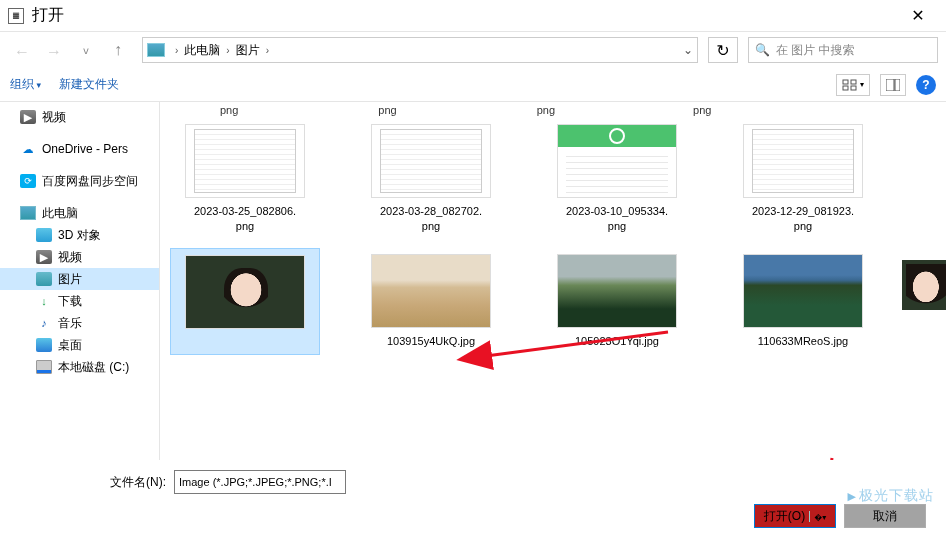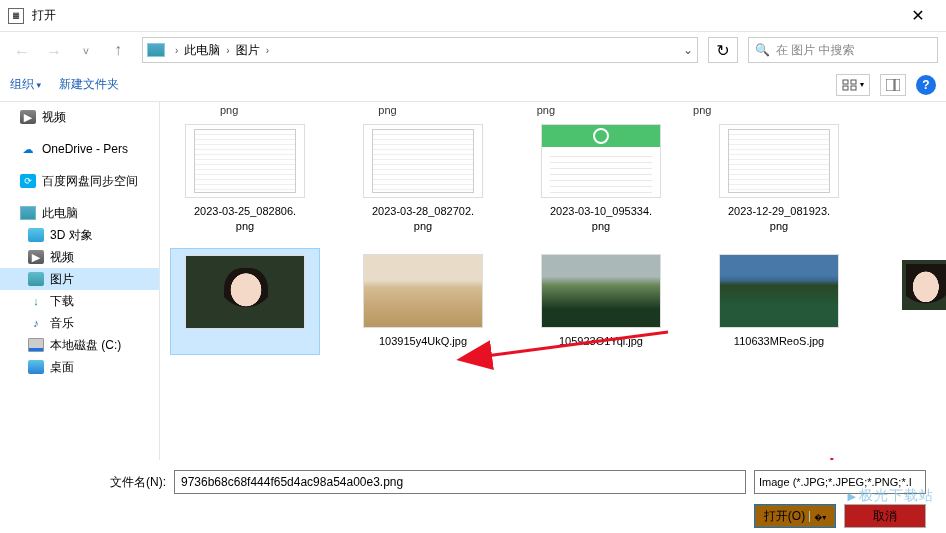--- a/index.html
+++ b/index.html
@@ -1,20 +1,20 @@
 <!DOCTYPE html>
 <html><head>
 <meta charset="utf-8">
 <style>
 * { box-sizing: border-box; margin: 0; padding: 0; font-family: "Microsoft YaHei", "Segoe UI", sans-serif; }
 body { width: 946px; height: 533px; background: #fff; position: relative; overflow: hidden; }
 
 .titlebar { height: 32px; display: flex; align-items: center; padding: 0 8px; border-bottom: 1px solid #e5e5e5; }
 .titlebar .app-icon { width: 16px; height: 16px; border: 1px solid #666; margin-right: 8px; display: flex; align-items: center; justify-content: center; font-size: 8px; }
-.titlebar .title { font-size: 12px; flex: 1; }
+.titlebar .title { font-size: 16px; flex: 1; }
 .titlebar .close { width: 40px; height: 32px; display:flex; align-items:center; justify-content:center; cursor:pointer; font-size:16px; }
 
 .navbar { height: 36px; display: flex; align-items: center; padding: 4px 8px; gap: 4px; }
 .nav-btn { width: 28px; height: 24px; display:flex; align-items:center; justify-content:center; color:#888; }
 .nav-btn.disabled { opacity: 0.4; }
 .breadcrumb { flex: 1; height: 26px; border: 1px solid #ccc; display:flex; align-items:center; padding: 0 4px; margin: 0 6px; font-size:12px; }
 .breadcrumb .pc-icon { width:18px; height:14px; background:linear-gradient(#5ac,#39a); border:1px solid #8cd; margin-right:4px; }
 .breadcrumb .chev { margin: 0 6px; color:#555; font-size:10px; }
 .breadcrumb .dd { margin-left:auto; color:#555; }
 .refresh-btn { width:30px; height:26px; border:1px solid #ccc; display:flex; align-items:center; justify-content:center; }
@@ -24,39 +24,39 @@
 .toolbar .org { color:#1a5fb4; margin-right:18px; cursor:pointer; }
 .toolbar .org::after { content:" ▾"; font-size:9px; }
 .toolbar .newf { color:#1a5fb4; cursor:pointer; }
 .toolbar .right { margin-left:auto; display:flex; align-items:center; gap:10px; }
 .view-btn { width:34px; height:22px; border:1px solid #ccc; display:flex; align-items:center; justify-content:center; }
 .help-btn { width:20px; height:20px; border-radius:50%; background:#1a73e8; color:#fff; display:flex; align-items:center; justify-content:center; font-size:12px; font-weight:bold; }
 
 .content { display:flex; height: 358px; }
 .sidebar { width: 160px; border-right: 1px solid #e5e5e5; overflow:hidden; font-size:12px; padding:4px 0; }
 .sb-item { height:22px; display:flex; align-items:center; padding-left:20px; gap:6px; cursor:pointer; }
-.sb-item.indent { padding-left:28px; }
+.sb-item.indent { padding-left:36px; }
 .sb-item.selected { background:#cce8ff; }
 .sb-icon { width:16px; height:14px; display:inline-flex; align-items:center; justify-content:center; font-size:11px; }
 .ico-video { background:linear-gradient(#888,#555); color:#fff; border-radius:2px; }
 .ico-onedrive { color:#0078d4; }
 .ico-baidu { background:#00aef0; color:#fff; border-radius:2px; font-size:9px; }
 .ico-pc { background:linear-gradient(#5ac,#39a); border:1px solid #7bc; }
 .ico-3d { background:linear-gradient(#5bc5e8,#2a9fd6); border-radius:2px; }
 .ico-pic { background:linear-gradient(#6bc,#39a); border-radius:2px; }
 .ico-doc { background:#fff; border:1px solid #aaa; }
 .ico-dl { color:#1a9e4b; font-weight:bold; }
 .ico-music { color:#1a5fb4; }
 .ico-desk { background:linear-gradient(#5ac5e8,#2a7fd6); border-radius:2px; }
 .ico-disk { background:#ccc; border:1px solid #999; border-radius:1px; }
 .ico-disk.c::before { content:""; position:relative; width:16px; height:3px; background:#1a73e8; display:block; margin-top:9px; }
 
 .files { flex:1; padding: 2px 10px; overflow:auto; position:relative; }
 .row-headers { display:flex; gap:68px; padding:0 50px; font-size:11px; color:#333; margin-bottom:2px; }
-.file-grid { display:flex; flex-wrap:wrap; gap: 8px 28px; }
+.file-grid { display:flex; flex-wrap:wrap; gap: 8px 36px; }
 .file-item { width: 150px; display:flex; flex-direction:column; align-items:center; padding:6px; cursor:pointer; }
 .file-item.selected { background:#cce8ff; border:1px solid #99d1ff; }
 .thumb { width: 120px; height: 74px; background:#f4f4f4; border:1px solid #ddd; display:flex; align-items:center; justify-content:center; overflow:hidden; position:relative; }
 .thumb.doc { background:#fff; }
 .thumb.doc::before { content:""; width:100px; height:62px; background:repeating-linear-gradient(#fff 0 4px,#eee 4px 5px); border:1px solid #ccc; }
 .thumb.app { background:#fff; }
 .thumb.app .topbar { position:absolute; top:0; left:0; right:0; height:22px; background:#4cc26e; display:flex; align-items:center; justify-content:center; }
 .thumb.app .topbar::after { content:""; width:12px; height:12px; border:2px solid #fff; border-radius:50%; }
 .thumb.app .lines { position:absolute; top:26px; left:8px; right:8px; bottom:4px; background:repeating-linear-gradient(#fff 0 5px,#e8e8e8 5px 6px); }
 .thumb.photo-girl { background:#2a3828; }
@@ -72,22 +72,22 @@
 
 .preview-strip { position:absolute; right:0; top:260px; width:44px; height:50px; background:#2a3828; overflow:hidden; }
 .preview-strip::before { content:""; position:absolute; width:44px; height:52px; background:radial-gradient(ellipse 22px 26px at 45% 44%, #f4d9c8 58%, transparent 60%), radial-gradient(circle at 45% 18%, #1a1410 60%, transparent 62%); top:4px; left:4px; }
 
 .footer { position:absolute; bottom:0; left:0; right:0; height:75px; padding: 12px 20px 8px 110px; font-size:12px; }
 .fn-row { display:flex; align-items:center; gap:8px; }
 .fn-label { }
 .fn-input { flex:1; height:24px; border:1px solid #7a7a7a; padding:0 6px; font-size:12px; }
 .ft-select { width:172px; height:24px; border:1px solid #7a7a7a; padding:0 4px; font-size:11px; display:flex; align-items:center; justify-content:space-between; white-space:nowrap; overflow:hidden; }
 .btn-row { display:flex; justify-content:flex-end; gap:8px; margin-top:10px; }
-.dlg-btn { width:82px; height:24px; border:1px solid #adadad; background:#b91c1c; font-size:12px; display:flex; align-items:center; justify-content:center; cursor:pointer; }
-.dlg-btn.primary { border:1px solid #0078d4; background:#a16207; position:relative; }
+.dlg-btn { width:82px; height:24px; border:1px solid #adadad; background:#a3a3a3; font-size:12px; display:flex; align-items:center; justify-content:center; cursor:pointer; }
+.dlg-btn.primary { border:1px solid #0078d4; background:#b91c1c; position:relative; }
 
 .watermark { position:absolute; right:12px; bottom:28px; font-size:14px; color:#8cc6e8; opacity:0.8; letter-spacing:1px; font-weight:500; pointer-events:none; }
 .watermark::before { content:"▶"; color:#6ab4e0; margin-right:2px; font-size:11px; }
 
 svg.arrow { overflow:visible; }
 </style>
 </head>
 <body>
 
 <div class="titlebar">
@@ -175,26 +175,26 @@
       </div>
     <div class="sb-item indent">
         <span class="sb-icon ico-dl">↓</span>
         <span>下载</span>
       </div>
     <div class="sb-item indent">
         <span class="sb-icon ico-music">♪</span>
         <span>音乐</span>
       </div>
     <div class="sb-item indent">
+        <span class="sb-icon ico-desk"></span>
+        <span>桌面</span>
+      </div>
+    <div class="sb-item indent">
         <span class="sb-icon ico-disk c"></span>
         <span>本地磁盘 (C:)</span>
-      </div>
-    <div class="sb-item indent">
-        <span class="sb-icon ico-desk"></span>
-        <span>桌面</span>
       </div>
   </div>
 
   <div class="files">
     <div class="row-headers">
       <span>png</span>
       <span style="margin-left:72px;">png</span>
       <span style="margin-left:72px;">png</span>
       <span style="margin-left:70px;">png</span>
     </div>
@@ -254,21 +254,20 @@
       <line x1="16" y1="4" x2="4" y2="100" stroke="#e81123" stroke-width="3" marker-end="url(#ah2)"></line>
     </svg>
   </div>
 </div>
 
 <div class="preview-strip"></div>
 
 <div class="footer">
   <div class="fn-row">
     <span class="fn-label">文件名(N):</span>
-    <input class="fn-input" value="9736b68c68f444f65d4ac98a54a00e3.png" style="">
     <div class="ft-select">
       <span style="overflow:hidden;text-overflow:clip;">Image (*.JPG;*.JPEG;*.PNG;*.I</span>
     </div>
   </div>
   <div class="btn-row">
     <div class="dlg-btn primary">
       <span>打开(O)</span>
       <span style="margin-left:4px;font-size:8px;border-left:1px solid #9cc;padding-left:4px;">�▾</span>
     </div>
     <div class="dlg-btn">

